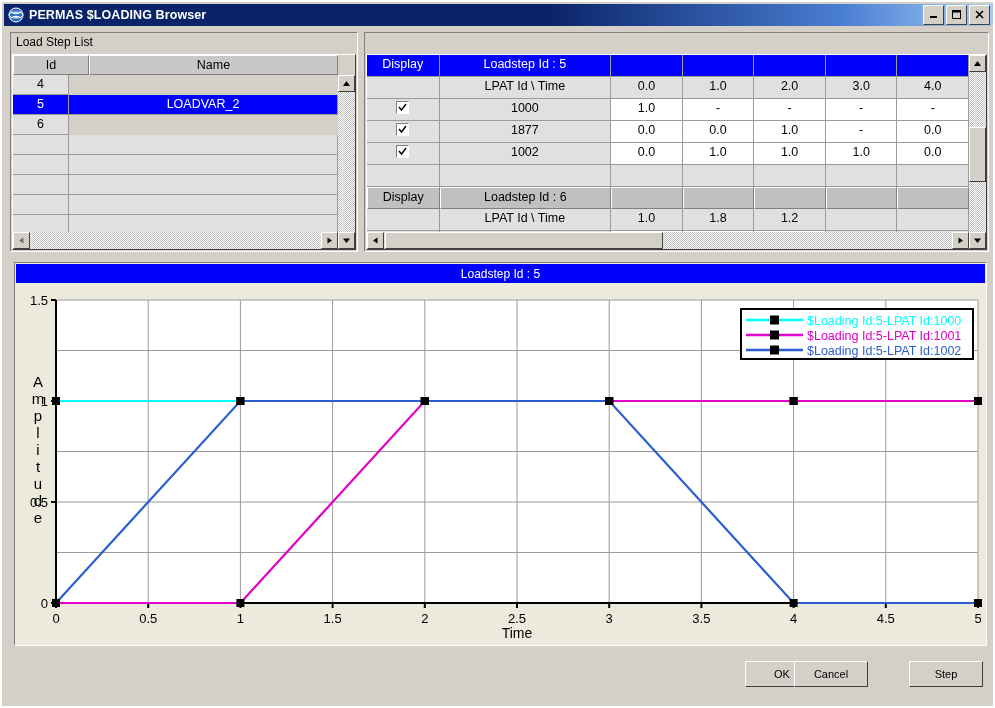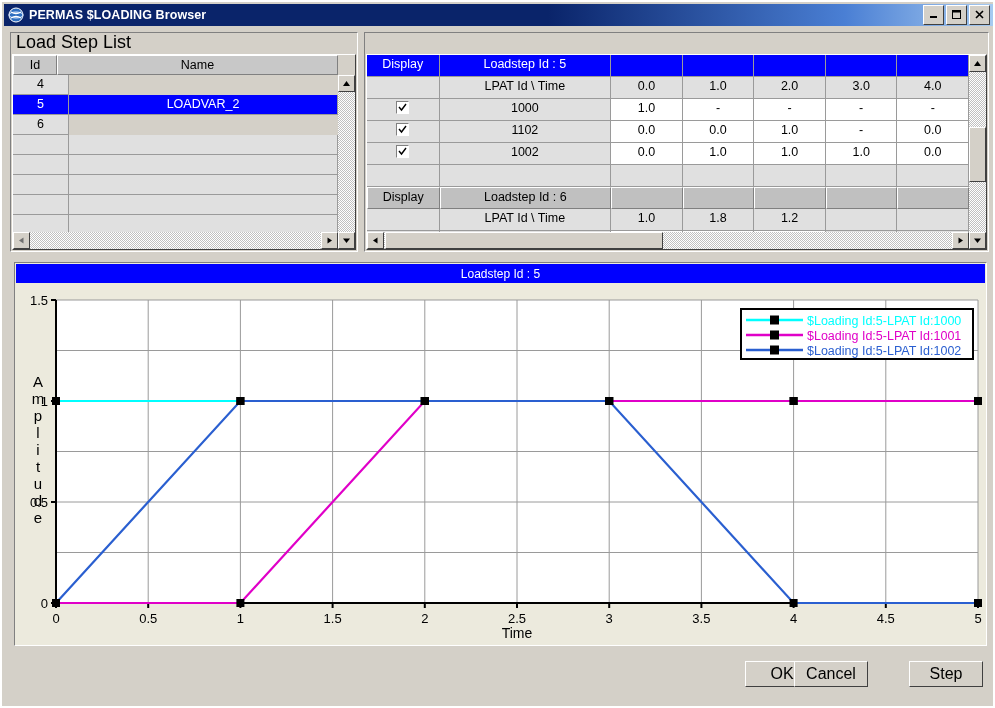--- a/index.html
+++ b/index.html
@@ -39,31 +39,31 @@
     background:#d4d0c8;box-sizing:border-box;
   }
   .raised{
     border-top:1px solid #ffffff;border-left:1px solid #ffffff;
     border-right:1px solid #404040;border-bottom:1px solid #404040;
     box-sizing:border-box;
   }
 
   
   .leftpanel{position:absolute;left:8px;top:30px;width:348px;height:220px;}
-  .panel-cap{height:20px;line-height:19px;padding-left:5px;font-size:18px;
+  .panel-cap{height:20px;line-height:19px;padding-left:5px;font-size:12px;
              background:#d4d0c8;box-sizing:border-box;}
   .lp-inner{position:absolute;left:1px;top:21px;right:1px;bottom:1px;
             background:#d4d0c8;box-sizing:border-box;}
   .ls-head{display:flex;height:20px;box-sizing:border-box;}
   .ls-head .hc{
     background:#c8c8c8;border-top:1px solid #fff;border-left:1px solid #fff;
     border-right:1px solid #808080;border-bottom:1px solid #808080;
     box-sizing:border-box;text-align:center;line-height:18px;font-size:12.5px;
   }
-  .ls-head .hc.id{width:44px;}
+  .ls-head .hc.id{width:76px;}
   .ls-head .hc.name{flex:1;}
   .ls-rows{position:absolute;left:0;top:20px;right:17px;bottom:17px;overflow:hidden;}
   .ls-row{display:flex;height:20px;box-sizing:border-box;}
   .ls-row .c{
     background:#e0e0e0;border-right:1px solid #9a9a9a;border-bottom:1px solid #9a9a9a;
     box-sizing:border-box;text-align:center;line-height:19px;font-size:12.5px;
   }
   .ls-row .c.id{width:56px;}
   .ls-row .c.name{flex:1;}
   .ls-row.sel .c{background:#0000ff;color:#fff;}
@@ -125,21 +125,21 @@
                display:flex;align-items:center;justify-content:center;}
   .plot-wrap{position:absolute;left:1px;top:20px;right:1px;bottom:1px;background:#eceadd;}
   .plot-wrap svg{display:block;}
 
   
   .btnbar{position:absolute;left:0;right:0;bottom:0;height:56px;}
   .btn{
     position:absolute;width:74px;height:26px;background:#d4d0c8;
     border-top:1px solid #ffffff;border-left:1px solid #ffffff;
     border-right:1px solid #404040;border-bottom:1px solid #404040;
-    box-sizing:border-box;font-size:16px;
+    box-sizing:border-box;font-size:11px;
     display:flex;align-items:center;justify-content:center;
     font-family:"Liberation Sans", sans-serif;cursor:default;
   }
   .btn .ib{position:absolute;left:1px;top:1px;right:1px;bottom:1px;
            border:1px solid #d4d0c8;box-sizing:border-box;}
 </style>
 </head>
 <body>
 
 <div class="app">
@@ -303,21 +303,21 @@
         </div>
 
         <div class="trow">
           <div class="tcell disp">
             <span class="chk">
               <svg width="11" height="11" viewBox="0 0 11 11">
                   <path d="M2 5 L4.5 8 L9 2" stroke="#000" stroke-width="1.4" fill="none"></path>
                 </svg>
             </span>
           </div>
-          <div class="tcell lab">1102</div>
+          <div class="tcell lab">1877</div>
           <div class="tcell num val">0.0</div>
           <div class="tcell num val">0.0</div>
           <div class="tcell num val">1.0</div>
           <div class="tcell num val">-</div>
           <div class="tcell num val">0.0</div>
         </div>
 
         <div class="trow">
           <div class="tcell disp">
             <span class="chk">

